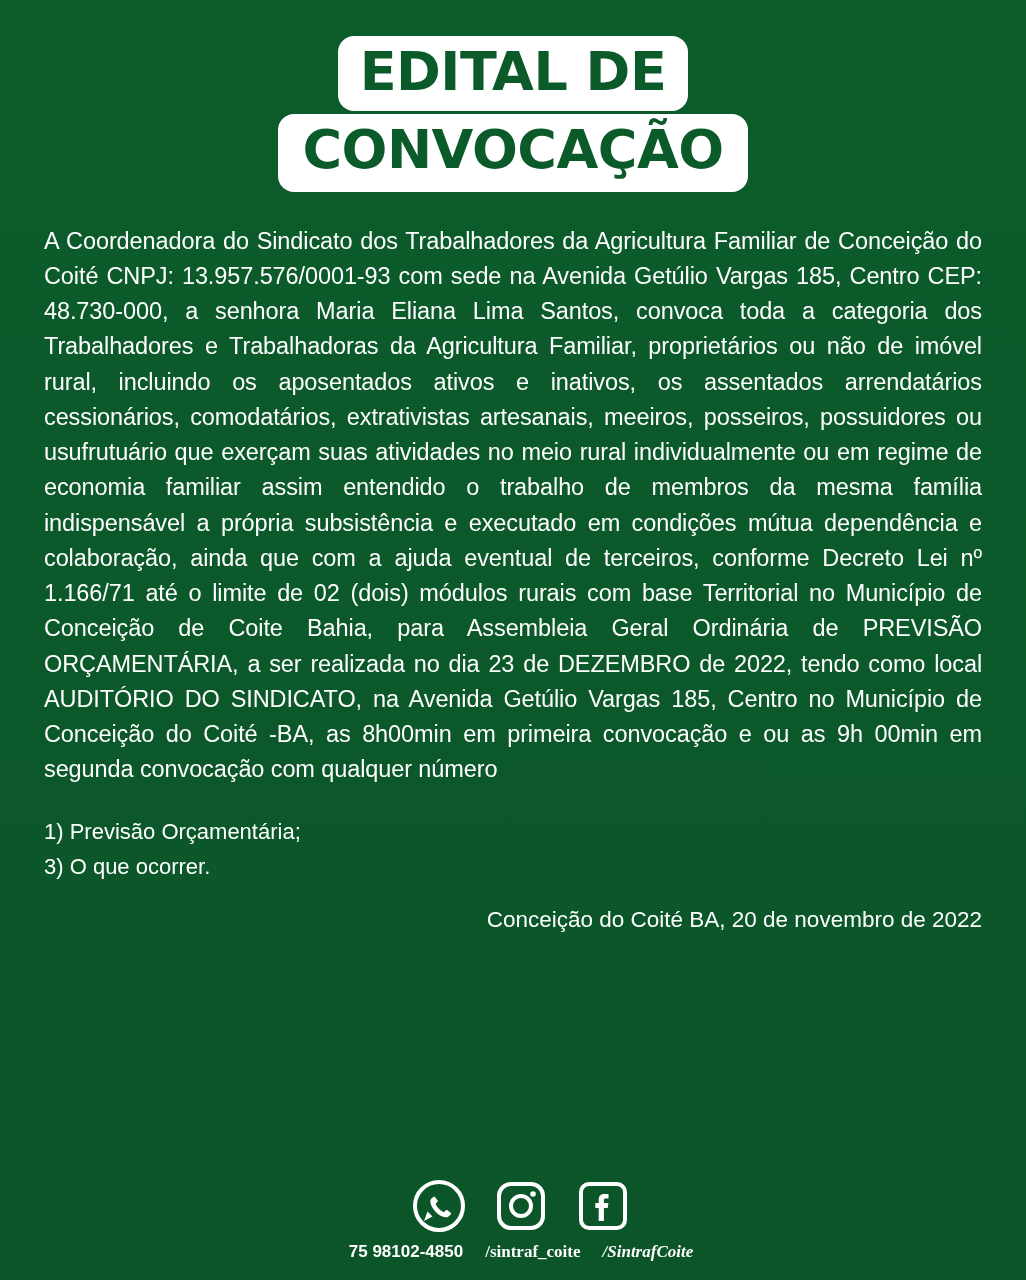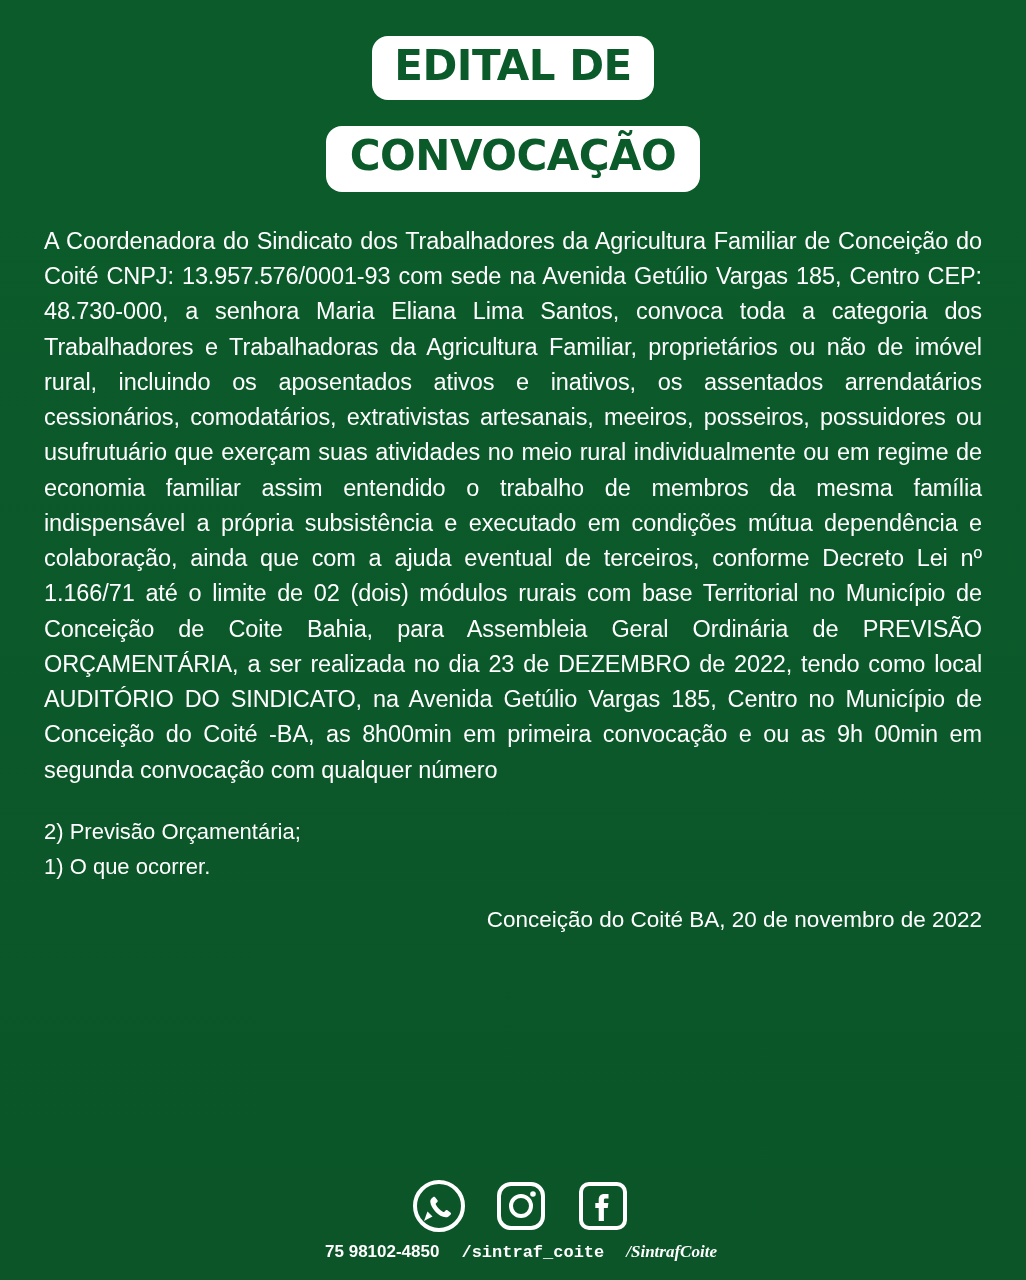--- a/index.html
+++ b/index.html
@@ -28,32 +28,32 @@
   
   .title-block {
     padding-top: 42px;
     text-align: center;
     line-height: 0.95;
   }
   .title-line {
     display: inline-block;
     font-family: "DejaVu Sans", sans-serif;
     font-weight: bold;
-    font-size: 42px;
+    font-size: 54px;
     letter-spacing: -0.5px;
     color: #0b5b2a;
     background: #ffffff;
     padding: 4px 16px 8px 16px;
     border-radius: 10px;
     box-shadow: 0 0 0 6px #ffffff;
     margin-bottom: 14px;
     white-space: nowrap;
   }
   .title-line.second {
-    margin-top: 24px;
+    margin-top: 1px;
     padding: 4px 18px 10px 18px;
   }
 
   
   .body-text {
     margin: 24px 44px 0 44px;
     font-family: "Liberation Sans", sans-serif;
     font-size: 23.5px;
     line-height: 1.50;
     text-align: justify;
@@ -104,41 +104,41 @@
   .handles {
     display: flex;
     justify-content: center;
     align-items: baseline;
     gap: 22px;
     font-size: 17px;
     font-weight: bold;
     color: #ffffff;
   }
   .handles .phone { font-family: "Liberation Sans", sans-serif; }
-  .handles .ig { font-family: Liberation Mono, monospace; text-align: right; }
+  .handles .ig { font-family: Liberation Serif, serif; text-align: right; }
   .handles .fb { font-family: "Liberation Serif", serif; font-style: italic; }
 </style>
 </head>
 <body>
 
 <div class="poster">
 
   <div class="title-block">
     <div class="title-line">EDITAL DE</div>
     <br>
     <div class="title-line second">CONVOCAÇÃO</div>
   </div>
 
   <div class="body-text">
     <span>A Coordenadora do Sindicato dos Trabalhadores da Agricultura Familiar de Conceição do Coité CNPJ: 13.957.576/0001-93 com sede na Avenida Getúlio Vargas 185, Centro CEP: 48.730-000, a senhora Maria Eliana Lima Santos,  convoca toda a categoria dos Trabalhadores e Trabalhadoras da Agricultura Familiar, proprietários ou não de imóvel rural, incluindo os aposentados ativos e inativos, os assentados arrendatários cessionários, comodatários, extrativistas artesanais, meeiros, posseiros, possuidores ou usufrutuário que exerçam suas atividades no meio rural individualmente ou em regime de economia familiar assim entendido o trabalho de membros da mesma família indispensável a própria subsistência e executado em condições mútua dependência e colaboração, ainda que com a ajuda eventual de terceiros, conforme Decreto Lei nº 1.166/71 até o limite de 02 (dois) módulos rurais com base Territorial no Município de Conceição de Coite Bahia, para Assembleia Geral Ordinária de PREVISÃO ORÇAMENTÁRIA, a ser realizada no dia 23 de DEZEMBRO de 2022, tendo como local AUDITÓRIO DO SINDICATO, na Avenida Getúlio Vargas 185, Centro no Município de Conceição do Coité -BA,  as 8h00min em primeira  convocação e ou as 9h 00min em segunda convocação com qualquer número</span>
   </div>
 
   <div class="agenda">
-    <div>2) Previsão Orçamentária;</div>
-    <div>1) O que ocorrer.</div>
+    <div>1) Previsão Orçamentária;</div>
+    <div>3) O que ocorrer.</div>
   </div>
 
   <div class="place-date">Conceição do Coité BA, 20 de novembro de 2022</div>
 
   <div class="footer">
     <div class="social-row">
 
       <span>
         <svg width="56" height="56" viewBox="0 0 56 56" aria-hidden="true">
           <circle cx="28" cy="28" r="24" fill="none" stroke="#ffffff" stroke-width="4"></circle>

